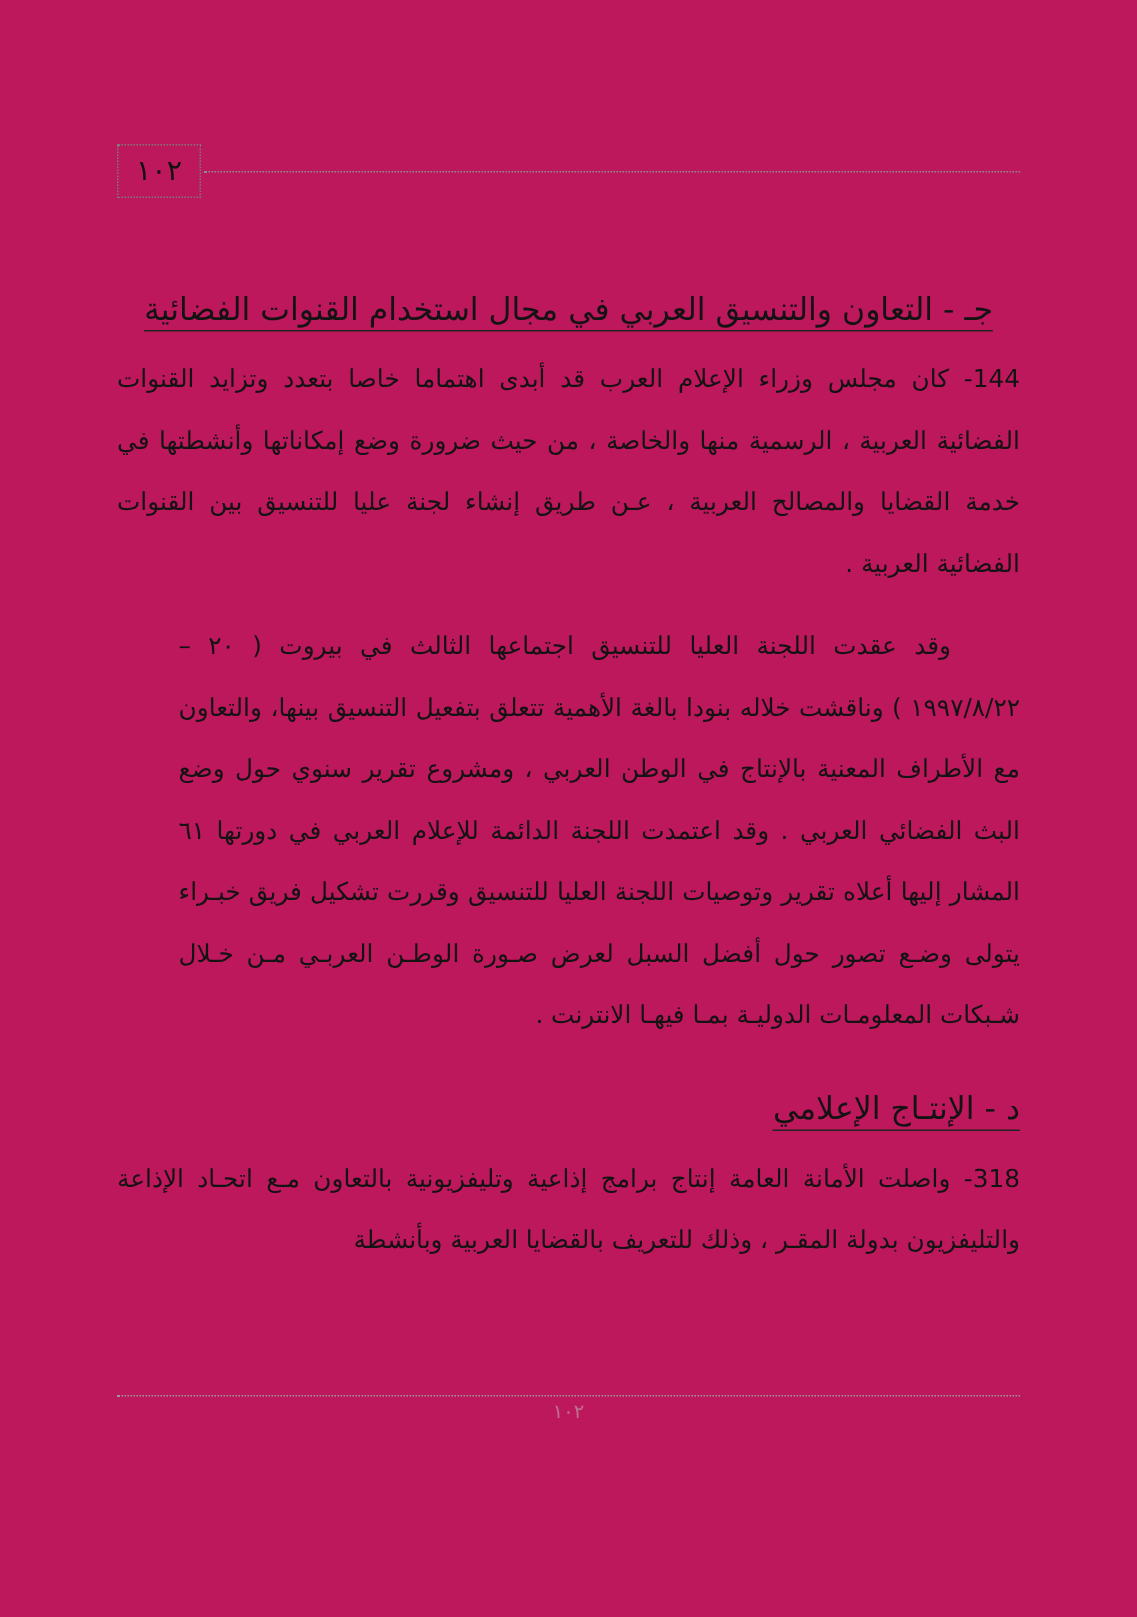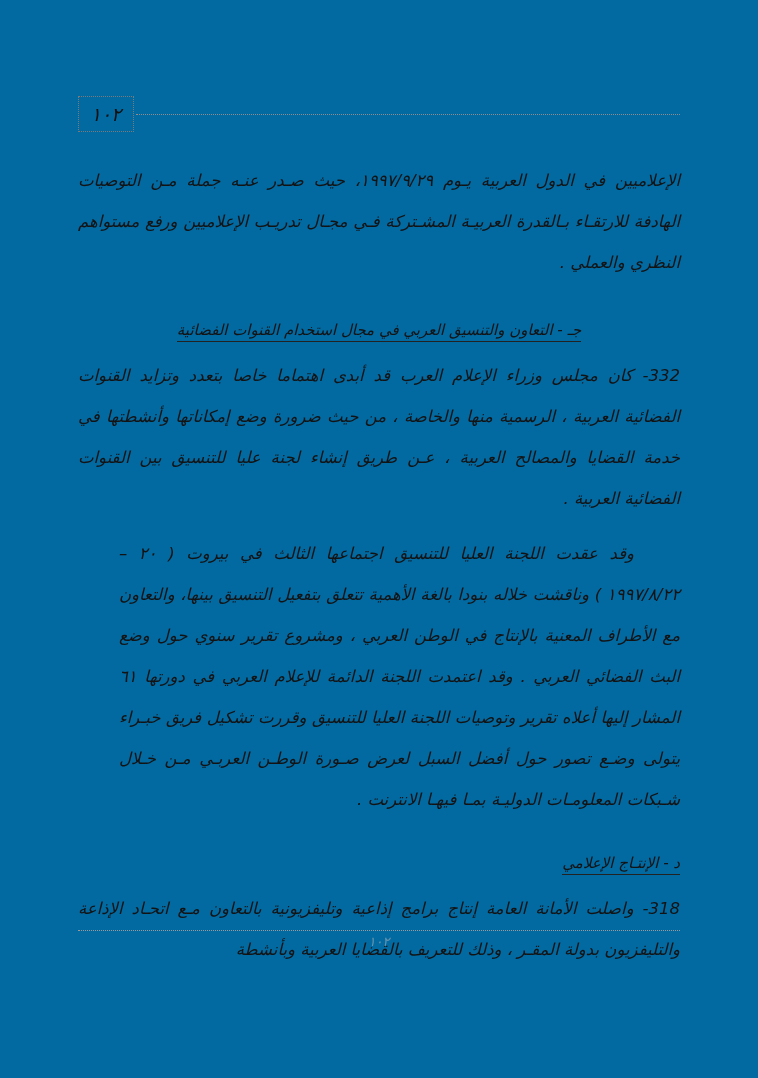--- a/index.html
+++ b/index.html
@@ -12,22 +12,21 @@
     height: 1078px;
     position: relative;
     font-family: "DejaVu Sans", sans-serif;
     color: #111111;
     overflow: hidden;
   }
 
   .page {
     position: absolute;
     inset: 0;
-    background: #0369a1;
-    font-style: italic;
+    background: #be185d;
   }
 
   
   .page-number-row {
     position: absolute;
     top: 96px;
     left: 78px;
     width: 602px;
     height: 36px;
   }
@@ -78,21 +77,21 @@
   }
 
   .heading {
     text-align: center;
     margin-top: 26px;
     margin-bottom: 4px;
   }
   .heading span {
     border-bottom: 1px solid #222;
     padding-bottom: 2px;
-    font-size: 15px;
+    font-size: 21px;
   }
 
   .numbered {
     margin-top: 4px;
   }
   .gap-sm { margin-top: 14px; margin-left: 41px; }
   .gap-md { margin-top: 22px; text-align: right; }
 
   .subpara {
     text-indent: 46px;
@@ -127,27 +126,26 @@
 
 <div class="page">
 
   <div class="page-number-row">
     <div class="page-number-box">١٠٢</div>
     <div class="page-number-rule"></div>
   </div>
 
   <div class="content">
 
-    <p class="para-justify">الإعلاميين في الدول العربية يـوم ١٩٩٧/٩/٢٩، حيث صـدر عنـه جملة مـن التوصيات الهادفة للارتقـاء بـالقدرة العربيـة المشـتركة فـي مجـال تدريـب الإعلاميين ورفع مستواهم النظري والعملي .</p>
 
     <div class="heading">
       <span>جـ - التعاون والتنسيق العربي في مجال استخدام القنوات الفضائية</span>
     </div>
 
-    <p class="para-justify numbered">332- كان مجلس وزراء الإعلام العرب قد أبدى اهتماما خاصا بتعدد وتزايد القنوات الفضائية العربية ، الرسمية منها والخاصة ، من حيث ضرورة وضع إمكاناتها وأنشطتها في خدمة القضايا والمصالح العربية ، عـن طريق إنشاء لجنة عليا للتنسيق بين القنوات الفضائية العربية .</p>
+    <p class="para-justify numbered">144- كان مجلس وزراء الإعلام العرب قد أبدى اهتماما خاصا بتعدد وتزايد القنوات الفضائية العربية ، الرسمية منها والخاصة ، من حيث ضرورة وضع إمكاناتها وأنشطتها في خدمة القضايا والمصالح العربية ، عـن طريق إنشاء لجنة عليا للتنسيق بين القنوات الفضائية العربية .</p>
 
     <p class="para-justify subpara gap-sm">وقد عقدت اللجنة العليا للتنسيق اجتماعها الثالث في بيروت ( ٢٠ – ١٩٩٧/٨/٢٢ ) وناقشت خلاله بنودا بالغة الأهمية تتعلق بتفعيل التنسيق بينها، والتعاون مع الأطراف المعنية بالإنتاج في الوطن العربي ، ومشروع تقرير سنوي حول وضع البث الفضائي العربي . وقد اعتمدت اللجنة الدائمة للإعلام العربي في دورتها ٦١ المشار إليها أعلاه تقرير وتوصيات اللجنة العليا للتنسيق وقررت تشكيل فريق خبـراء يتولى وضـع تصور حول أفضل السبل لعرض صـورة الوطـن العربـي مـن خـلال شـبكات المعلومـات الدوليـة بمـا فيهـا الانترنت .</p>
 
     <div class="heading gap-md">
       <span>د - الإنتـاج الإعلامي</span>
     </div>
 
     <p class="para-justify numbered">318- واصلت الأمانة العامة إنتاج برامج إذاعية وتليفزيونية بالتعاون مـع اتحـاد الإذاعة والتليفزيون بدولة المقـر ، وذلك للتعريف بالقضايا العربية وبأنشطة</p>
 
   </div>

